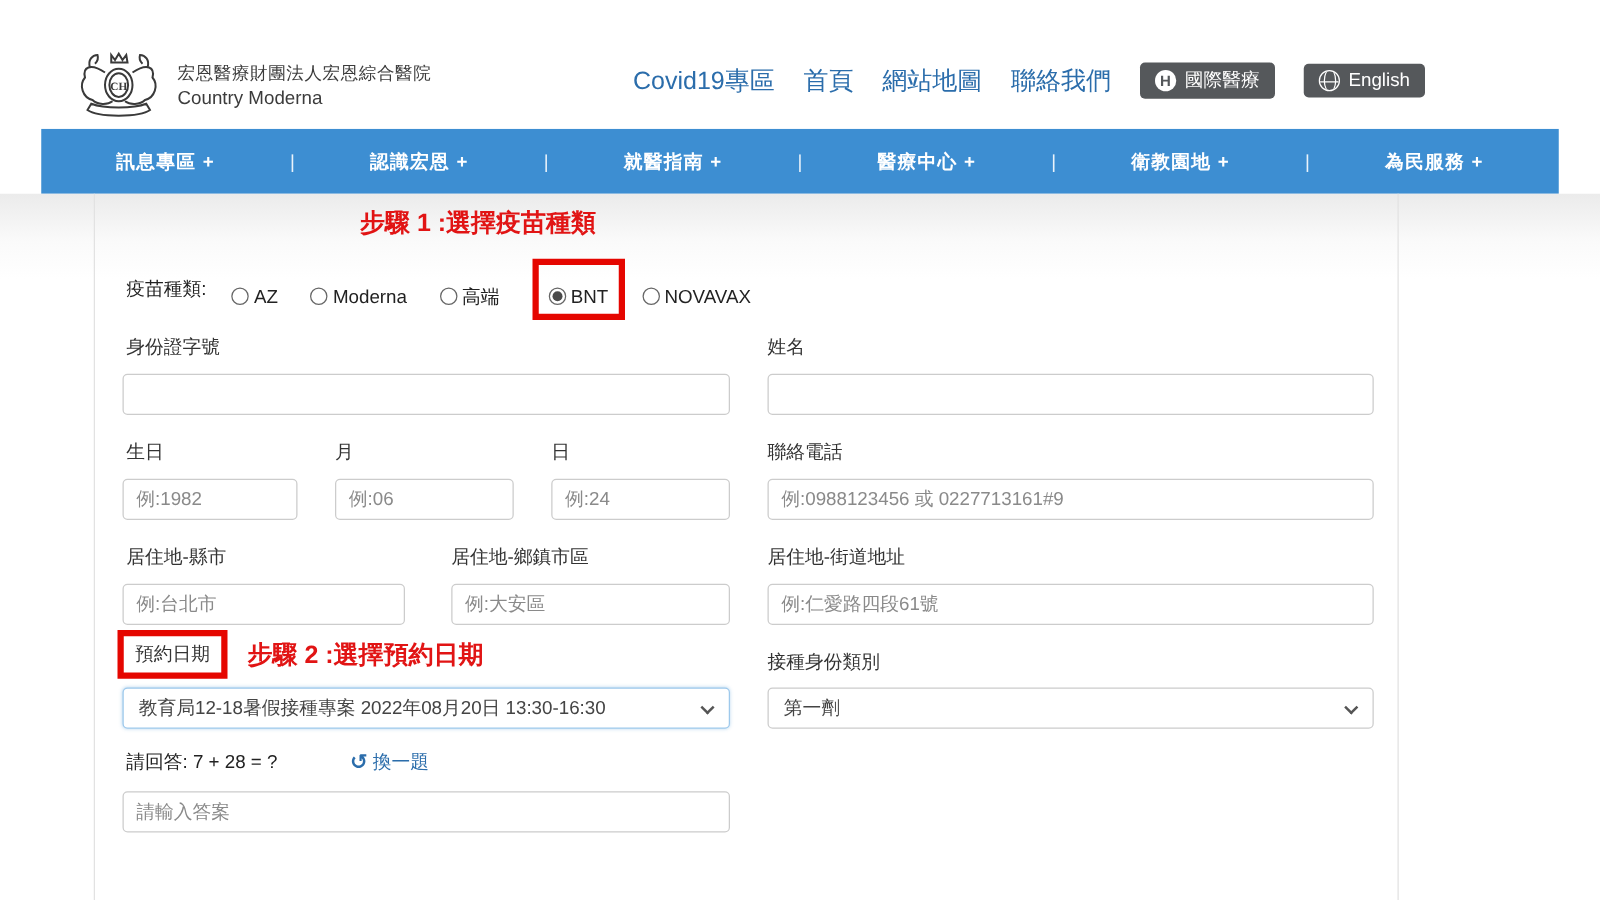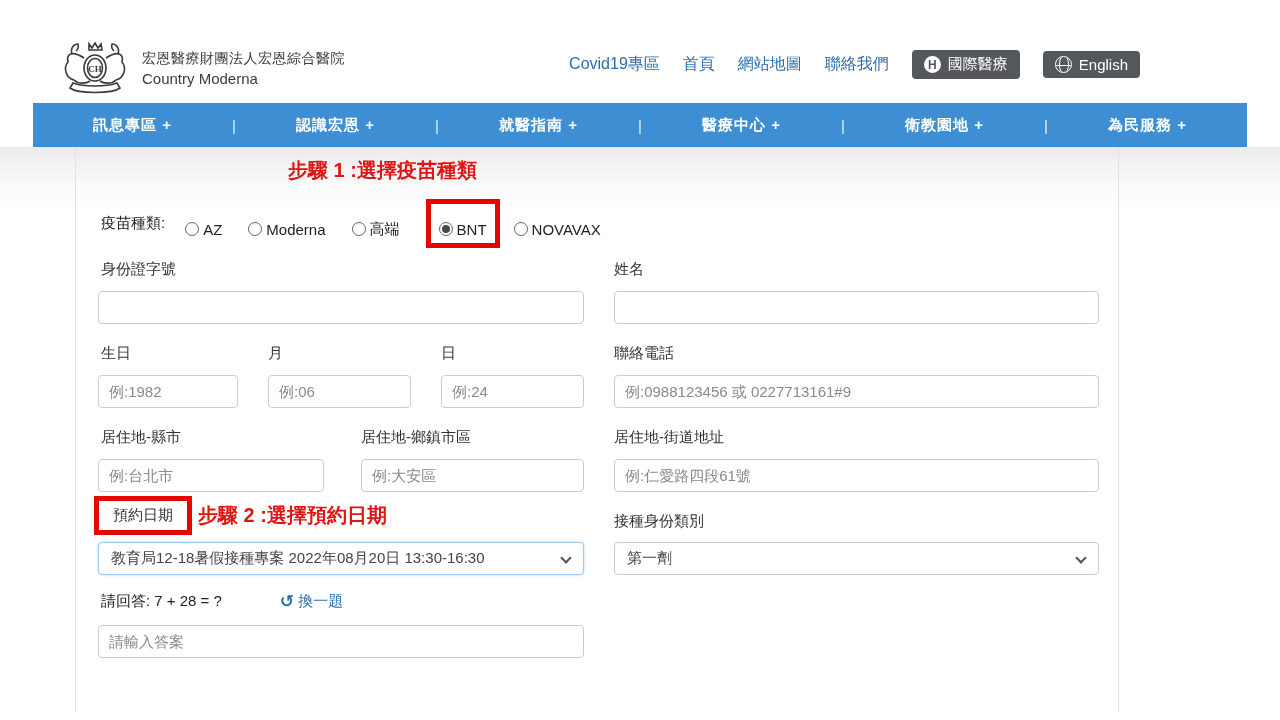--- a/index.html
+++ b/index.html
@@ -7,33 +7,33 @@
     font-family:"Liberation Sans","DejaVu Sans",sans-serif; }
 
   
   .header { height:103px; background:#fff; position:relative; }
   .logo { position:absolute; left:58px; top:38px; display:flex; align-items:center; cursor:pointer; }
   .crest { width:74px; height:60px; }
   .logo-text { margin-left:10px; color:#3c3c3c; }
   .logo-zh { font-size:14px; letter-spacing:.5px; }
   .logo-en { font-size:15px; margin-top:2px; }
   .top-links { position:absolute; right:140px; top:50px; display:flex; align-items:center; gap:23px; }
-  .top-links a.lnk { color:#2b6dab; font-size:16px; text-decoration:none; cursor:pointer; white-space:nowrap; }
+  .top-links a.lnk { color:#2b6dab; font-size:20px; text-decoration:none; cursor:pointer; white-space:nowrap; }
   .btn-dark { display:inline-flex; align-items:center; gap:7px; background:#55585b; color:#fff;
     font-size:15px; border-radius:4px; padding:5px 12px; cursor:pointer; white-space:nowrap; }
   .circ-h { display:inline-flex; align-items:center; justify-content:center; width:17px; height:17px;
     border-radius:50%; background:#fff; color:#55585b; font-size:12px; font-weight:bold; }
   .globe { display:inline-flex; align-items:center; justify-content:center; width:17px; height:17px;
     border-radius:50%; border:1.5px solid #fff; position:relative; font-size:10px; overflow:hidden; }
   .globe::before { content:""; position:absolute; left:0; right:0; top:50%; height:1.5px; background:#fff; }
   .globe::after { content:""; position:absolute; left:50%; top:-2px; bottom:-2px; width:8px; margin-left:-4px;
     border:1.5px solid #fff; border-radius:50%; }
 
   
-  .navbar { margin:0 33px; height:44px; background:#3d8ed2; display:flex; align-items:center; }
+  .navbar { margin:0 33px; height:52px; background:#3d8ed2; display:flex; align-items:center; }
   .nav-item { flex:1; text-align:center; color:#fff; font-size:15px; font-weight:bold;
     letter-spacing:1px; cursor:pointer; white-space:nowrap; }
   .nav-sep { color:#eaf3fb; font-size:15px; }
 
   
   .content { height:565px; background:linear-gradient(to bottom,#ebebeb 0px,#fafafa 38px,#ffffff 68px); }
   .container { position:relative; margin-left:75px; width:1044px; height:565px;
     border-left:1px solid #e2e2e2; border-right:1px solid #e2e2e2; }
 
   .step-title { position:absolute; color:#e11414; font-size:20px; font-weight:bold; white-space:nowrap; }
@@ -49,21 +49,21 @@
     border-right:2px solid #555; border-bottom:2px solid #555; transform:rotate(45deg); }
 
   .vaccine-row { position:absolute; left:25px; top:53px; height:46px; display:flex; align-items:center; }
   .vac-label { font-size:15px; color:#222; margin-right:20px; }
   .vac-opt { display:flex; align-items:center; font-size:15px; color:#222; margin-right:26px; cursor:pointer;margin-top:12px; }
   .radio { width:14px; height:14px; border:1px solid #666; border-radius:50%; background:#fff; margin-right:4px; flex:none; }
   .radio.checked { padding:2px; }
   .radio.checked::after { content:""; display:block; width:8px; height:8px; border-radius:50%; background:#4a4a4a; }
   .redbox-bnt { border:5px solid #e50600; padding:5px 8px; margin-right:14px; display:flex; align-items:center; }
   .redbox-bnt .vac-opt { margin-right:0; }
-  .redbox-date { position:absolute; left:18px; top:349px; border:5px solid #e50600; padding:5px 14px;
+  .redbox-date { position:absolute; left:18px; top:349px; border:5px solid #e50600; padding:5px 9px;
     background:#fff; }
   .redbox-date .lbl { position:static; }
 
   .captcha-row { position:absolute; left:25px; top:445px; display:flex; align-items:center; }
   .captcha-q { font-size:15px; color:#222; font-weight:normal; }
   .refresh-link { display:flex; align-items:center; gap:4px; color:#2b6dab; font-size:15px;
     margin-left:58px; cursor:pointer; text-decoration:none; }
   .refresh-ic { font-size:17px; font-weight:bold; line-height:1; }
 </style>
 </head>

